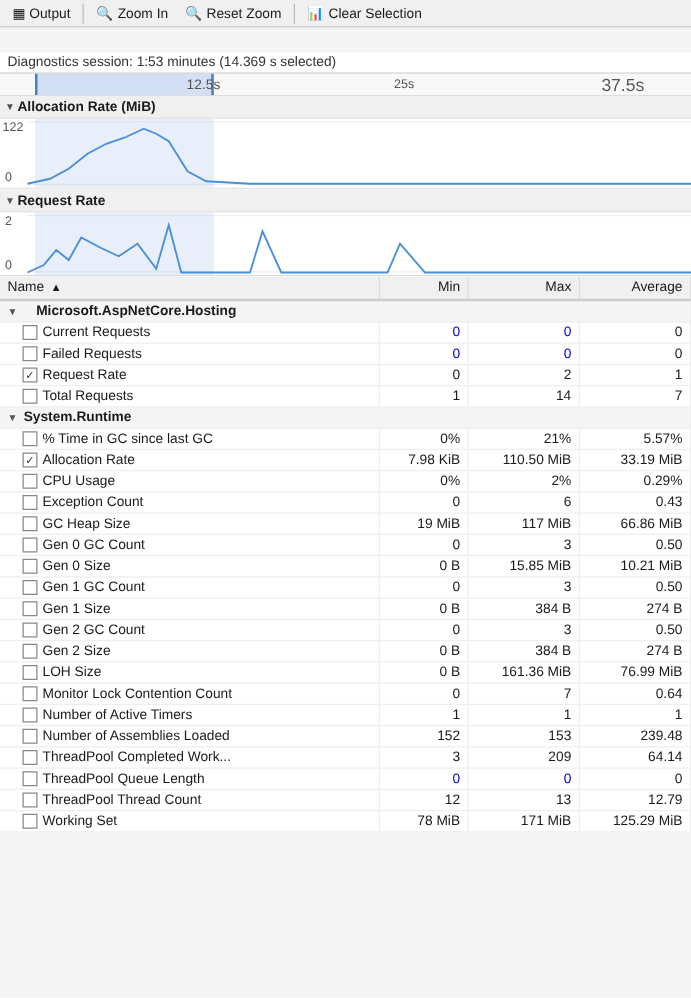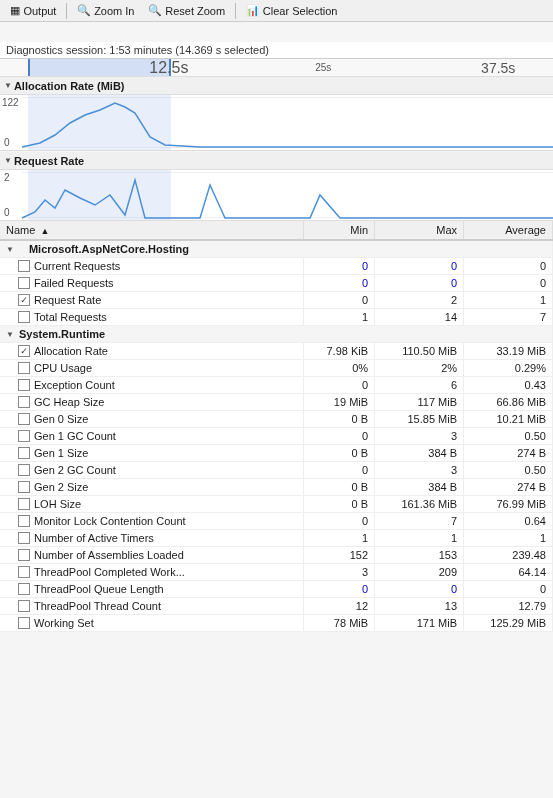--- a/index.html
+++ b/index.html
@@ -186,21 +186,21 @@
     <span>Clear Selection</span>
   </button>
 </div>
 
 <div class="session-bar">
   <span>Diagnostics session: 1:53 minutes (14.369 s selected)</span>
 </div>
 
 <div class="timeline-header" style="position:relative; height:18px; background:#f8f8f8; border-bottom:1px solid #ddd;">
   <div class="timeline-selection" style="left:5%; width:26%; background:rgba(100,149,237,0.25); border-left:2px solid #4a7fc1; border-right:2px solid #4a7fc1; height:100%; position:absolute; top:0;"></div>
-  <span class="timeline-tick" style="left:27%; font-size:16px; color:#555;">12.5s</span>
+  <span class="timeline-tick" style="left:27%; font-size:11px; color:#555;">12.5s</span>
   <span class="timeline-tick" style="left:57%; font-size:10px; color:#555;">25s</span>
   <span class="timeline-tick" style="left:87%; font-size:14px; color:#555;">37.5s</span>
 </div>
 
 <div class="chart-section">
   <div class="chart-header">
     <span class="triangle">▼</span>
     <span style="margin-left:2px;">Allocation Rate (MiB)</span>
   </div>
   <div class="chart-area" style="height:55px; position:relative;">
@@ -302,20 +302,31 @@
           <td colspan="4">
     <div class="group-name">
       <span class="triangle">▼</span>
       <span style="margin-left:2px;">System.Runtime</span>
     </div>
   </td>
         </tr>
         <tr>
       <td>
         <div class="metric-name">
+          <div class="checkbox "></div>
+          <span>% Time in GC since last GC</span>
+        </div>
+      </td>
+      <td class="num" style="color:#1a1a1a;">0%</td>
+      <td class="num" style="color:#1a1a1a;">21%</td>
+      <td class="num">5.57%</td>
+    </tr>
+        <tr>
+      <td>
+        <div class="metric-name">
           <div class="checkbox checked"></div>
           <span>Allocation Rate</span>
         </div>
       </td>
       <td class="num" style="color:#1a1a1a;">7.98 KiB</td>
       <td class="num" style="color:#1a1a1a;">110.50 MiB</td>
       <td class="num">33.19 MiB</td>
     </tr>
         <tr>
       <td>
@@ -347,20 +358,31 @@
         </div>
       </td>
       <td class="num" style="color:#1a1a1a;">19 MiB</td>
       <td class="num" style="color:#1a1a1a;">117 MiB</td>
       <td class="num">66.86 MiB</td>
     </tr>
         <tr>
       <td>
         <div class="metric-name">
           <div class="checkbox "></div>
+          <span>Gen 0 GC Count</span>
+        </div>
+      </td>
+      <td class="num" style="color:#1a1a1a;">0</td>
+      <td class="num" style="color:#1a1a1a;">3</td>
+      <td class="num">0.50</td>
+    </tr>
+        <tr>
+      <td>
+        <div class="metric-name">
+          <div class="checkbox "></div>
           <span>Gen 0 Size</span>
         </div>
       </td>
       <td class="num" style="color:#1a1a1a;">0 B</td>
       <td class="num" style="color:#1a1a1a;">15.85 MiB</td>
       <td class="num">10.21 MiB</td>
     </tr>
         <tr>
       <td>
         <div class="metric-name">

